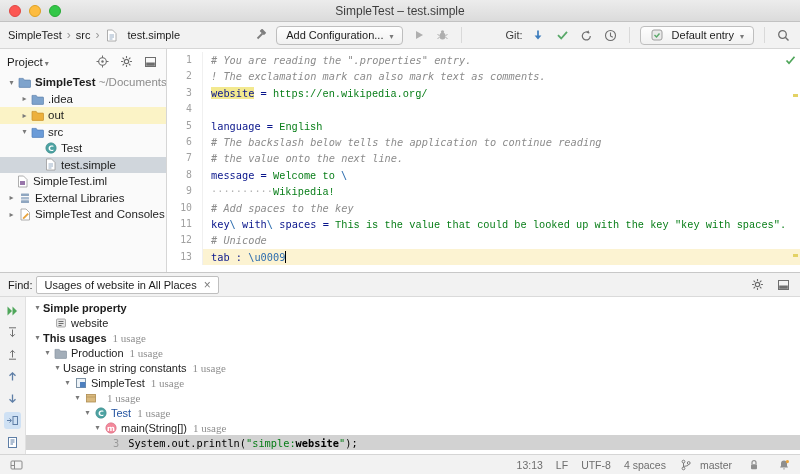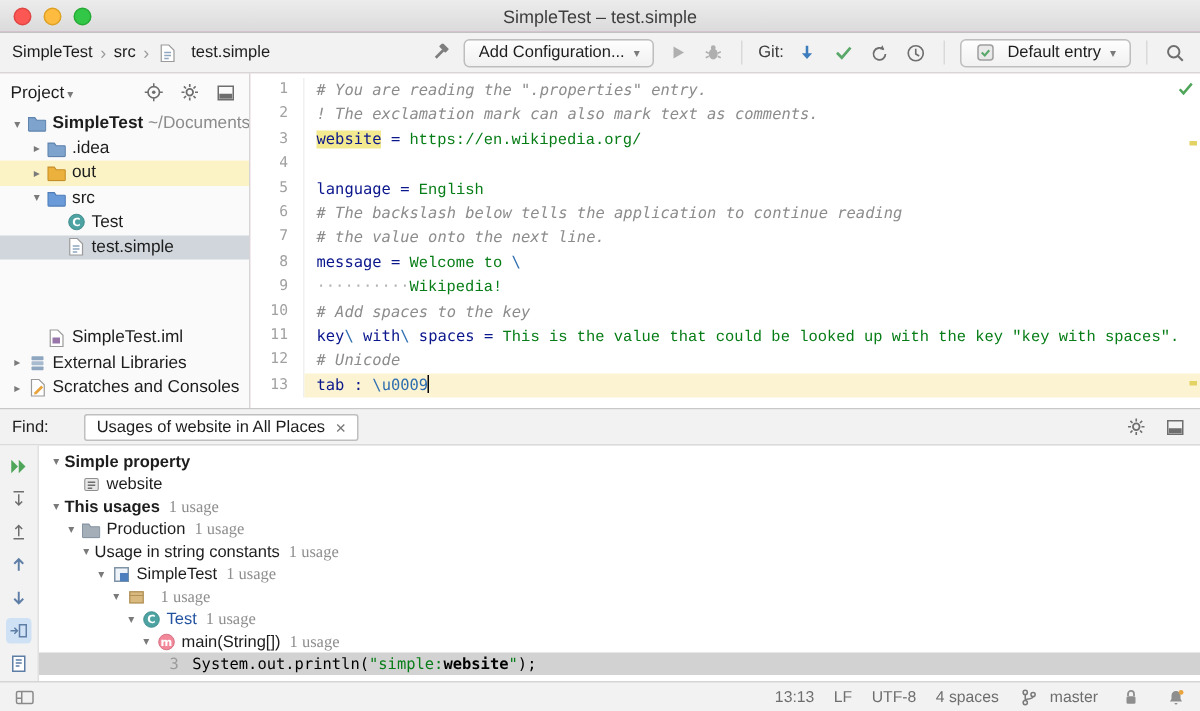--- a/index.html
+++ b/index.html
@@ -18,21 +18,21 @@
 
   
   .toolbar { height:27px; flex:none; display:flex; align-items:center; background:#F2F2F2; border-bottom:1px solid #D6D6D6; padding:0 8px; font-size:11px; color:#1D1D1D; }
   .crumbs { display:flex; align-items:center; gap:5px; }
   .crumb-sep::before { content:"›"; color:#9A9A9A; font-size:12px; }
   .tright { margin-left:auto; display:flex; align-items:center; gap:7px; }
   .pill { display:inline-flex; align-items:center; gap:4px; height:19px; padding:0 9px; border:1px solid #BEBEBE; border-radius:4px; background:linear-gradient(#FEFEFE,#F1F1F1); font-size:11px; color:#1D1D1D; font-family:inherit; cursor:default; }
   .dd::after { content:"▾"; font-size:8px; color:#7A7A7A; margin-left:2px; }
   .tbtn { display:inline-flex; align-items:center; justify-content:center; width:17px; height:17px; flex:none; }
   .tsep { width:1px; height:16px; background:#D9D9D9; margin:0 3px; }
-  .gitlabel { color:#3C3C3C; }
+  .gitlabel { color:#3C3C3C;margin-left:33px; }
 
   
   .main { flex:1; display:flex; min-height:0; }
   .project { width:167px; flex:none; background:#FAFAFA; border-right:1px solid #D6D6D6; display:flex; flex-direction:column; overflow:hidden; }
   .project-header { height:25px; flex:none; display:flex; align-items:center; padding:0 7px; font-size:11.5px; color:#1D1D1D; }
   .ph-title { display:inline-flex; align-items:center; }
   .ph-icons { margin-left:auto; display:flex; gap:7px; }
   .ptree { flex:1; overflow:hidden; }
   .prow { display:flex; align-items:center; height:16.5px; font-size:11.5px; color:#1D1D1D; white-space:nowrap; overflow:hidden; }
   .prow .arr { width:11px; flex:none; text-align:center; color:#7A7A7A; font-size:8px; }
@@ -55,21 +55,21 @@
   .v { color:#077D17;font-family:Liberation Mono, monospace; }
   .e { color:#2F6FB0; }
   .w { color:#B4B4B4; }
   .caret { display:inline-block; width:1px; height:12px; background:#000; vertical-align:-2px; }
   .edcheck { position:absolute; top:2px; right:4px; }
   .stripe-mark { position:absolute; right:2px; width:5px; height:3px; background:#E3D264; }
 
   
   .find { height:182px; flex:none; display:flex; flex-direction:column; border-top:1px solid #C8C8C8; background:#fff; }
   .find-header { height:24px; flex:none; display:flex; align-items:center; background:#F2F2F2; border-bottom:1px solid #DADADA; padding:0 8px; font-size:11px; color:#1D1D1D; }
-  .find-label { margin-right:24px; }
+  .find-label { margin-right:4px; }
   .find-tab { height:18px; display:inline-flex; align-items:center; background:#FFF; border:1px solid #BFBFBF; border-radius:2px; padding:0 7px; font-size:11px; }
   .tab-close { margin-left:7px; color:#7A7A7A; font-size:12px; line-height:1; }
   .fh-icons { margin-left:auto; display:flex; gap:9px; }
   .find-body { flex:1; display:flex; min-height:0; }
   .find-strip { width:26px; flex:none; background:#F2F2F2; border-right:1px solid #E0E0E0; display:flex; flex-direction:column; align-items:center; padding-top:5px; gap:5px; }
   .fbtn { width:17px; height:17px; display:flex; align-items:center; justify-content:center; }
   .fbtn.on { background:#CFE1F4; border-radius:3px; }
   .ftree { flex:1; padding-top:3px; font-size:11px; color:#1D1D1D; overflow:hidden; }
   .frow { display:flex; align-items:center; height:15px; white-space:nowrap; overflow:hidden; }
   .frow .arr { width:11px; flex:none; text-align:center; color:#7A7A7A; font-size:8px; }
@@ -265,21 +265,21 @@
           <div class="prow psel" style="padding-left: 32px;">
             <span class="arr"></span>
             <span class="ic">
               <svg width="11" height="13" viewBox="0 0 11 13">
                 <path d="M1.5 1h5L10 4.5V12H1.5z" fill="#fff" stroke="#9A9A9A" stroke-width="0.8"></path>
                 <path d="M3.5 6h4.5M3.5 8h4.5M3.5 10h3" stroke="#8FA6C0" stroke-width="0.9"></path>
               </svg>
             </span>
             <span class="plab">test.simple</span>
           </div>
-          <div class="prow" style="padding-left: 19px; margin-top: 44px;">
+          <div class="prow" style="padding-left: 4px;">
             <span class="arr"></span>
             <span class="ic">
               <svg width="11" height="13" viewBox="0 0 11 13">
                 <path d="M1.5 1h5L10 4.5V12H1.5z" fill="#fff" stroke="#9A9A9A" stroke-width="0.8"></path>
                 <rect x="3" y="6" width="5" height="4" fill="#9876AA"></rect>
               </svg>
             </span>
             <span class="plab">SimpleTest.iml</span>
           </div>
           <div class="prow" style="padding-left: 6px;">
@@ -294,21 +294,21 @@
             <span class="plab">External Libraries</span>
           </div>
           <div class="prow" style="padding-left: 6px;">
             <span class="arr">▸</span>
             <span class="ic">
               <svg width="12" height="13" viewBox="0 0 12 13">
                 <path d="M2 1h5l3.5 3.5V12H2z" fill="#fff" stroke="#9A9A9A" stroke-width="0.8"></path>
                 <path d="M4 9.5l4.5-4.5 1.3 1.3L5.3 10.8 3.8 11z" fill="#E8A33D"></path>
               </svg>
             </span>
-            <span class="plab">Scratches and Consoles</span>
+            <span class="plab">SimpleTest and Consoles</span>
           </div>
         </div>
     </div>
 
     <div class="editor">
       <div>
           <div class="eline">
             <div class="gut">1</div>
             <div class="codeln"><span class="c"># You are reading the ".properties" entry.</span></div>
           </div>

